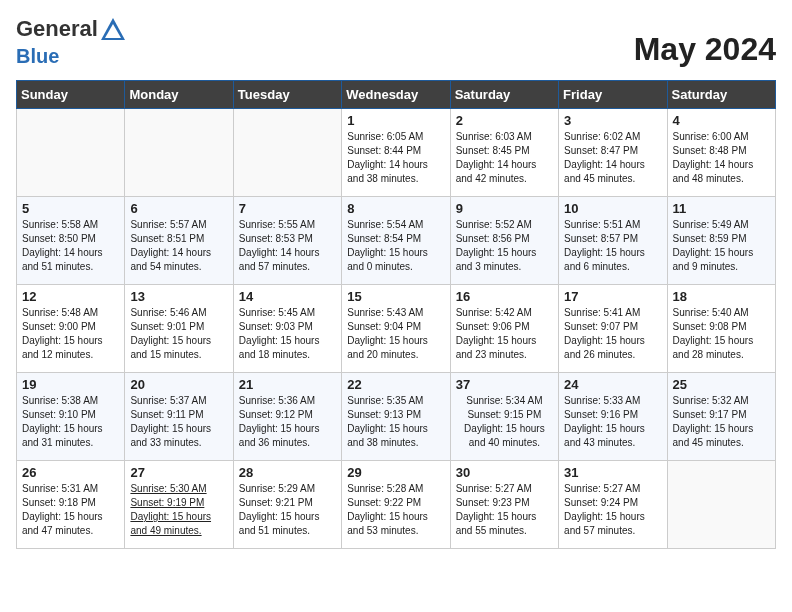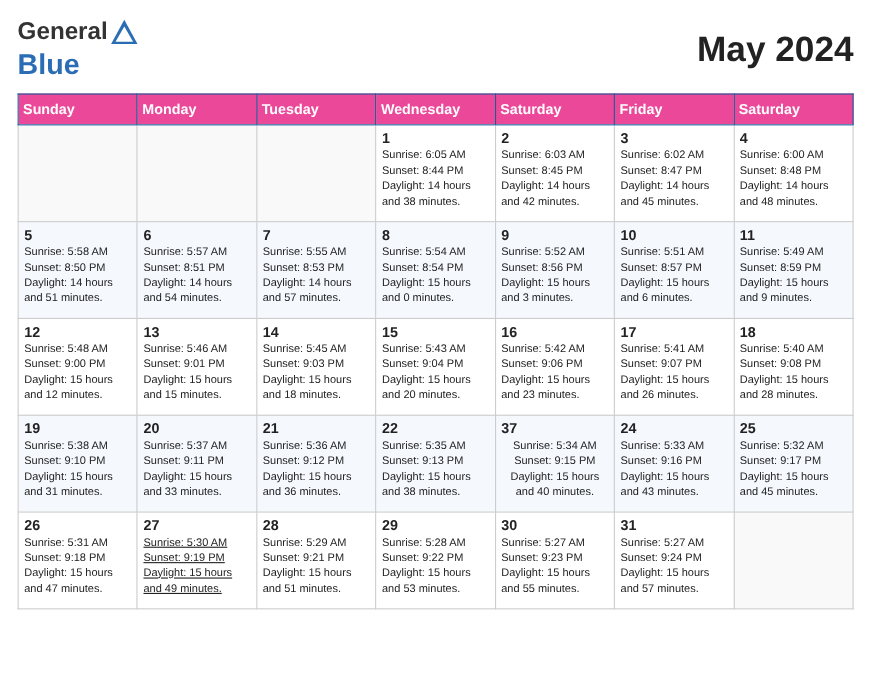--- a/index.html
+++ b/index.html
@@ -6,21 +6,21 @@
     body {
       font-family: Arial, sans-serif;
       background: #fff;
       width: 792px;
       min-height: 612px;
       padding: 16px;
     }
     .header {
       display: flex;
       justify-content: space-between;
-      align-items: center;
+      align-items: flex-end;
       margin-bottom: 12px;
     }
     .logo {
       display: flex;
       align-items: center;
     }
     .logo-text {
       font-size: 22px;
       font-weight: bold;
       line-height: 1.1;
@@ -43,21 +43,21 @@
     .location {
       font-size: 15px;
       color: #444;
     }
     table {
       width: 100%;
       border-collapse: collapse;
       table-layout: fixed;
     }
     thead th {
-      background: #ec4899;
+      background: #404040;
       color: #fff;
       font-size: 13px;
       font-weight: bold;
       padding: 6px 4px;
       text-align: left;
       border: 1px solid #1e5a9a;
     }
     tbody td {
       border: 1px solid #ccc;
       vertical-align: top;
@@ -89,21 +89,21 @@
 </head>
 <body>
 
 <div class="header">
   <div class="logo">
     <div>
       <div class="logo-text">
         <span class="logo-general">General</span><svg class="logo-icon" viewBox="0 0 28 28" style="display:inline-block;vertical-align:middle;margin:0 1px">
             <polygon points="14,2 26,24 2,24" fill="#2a6db5"></polygon>
             <polygon points="14,8 22,22 6,22" fill="#fff"></polygon>
-          </svg><br><span class="logo-blue" style="font-size:26px;font-weight:bold;color:#2a6db5;">Blue</span>
+          </svg><br><span class="logo-blue" style="font-size:20px;font-weight:bold;color:#2a6db5;">Blue</span>
       </div>
     </div>
   </div>
   <div class="title-block">
     <div class="month-title">May 2024</div>
   </div>
 </div>
 
 <table>
   <thead>

